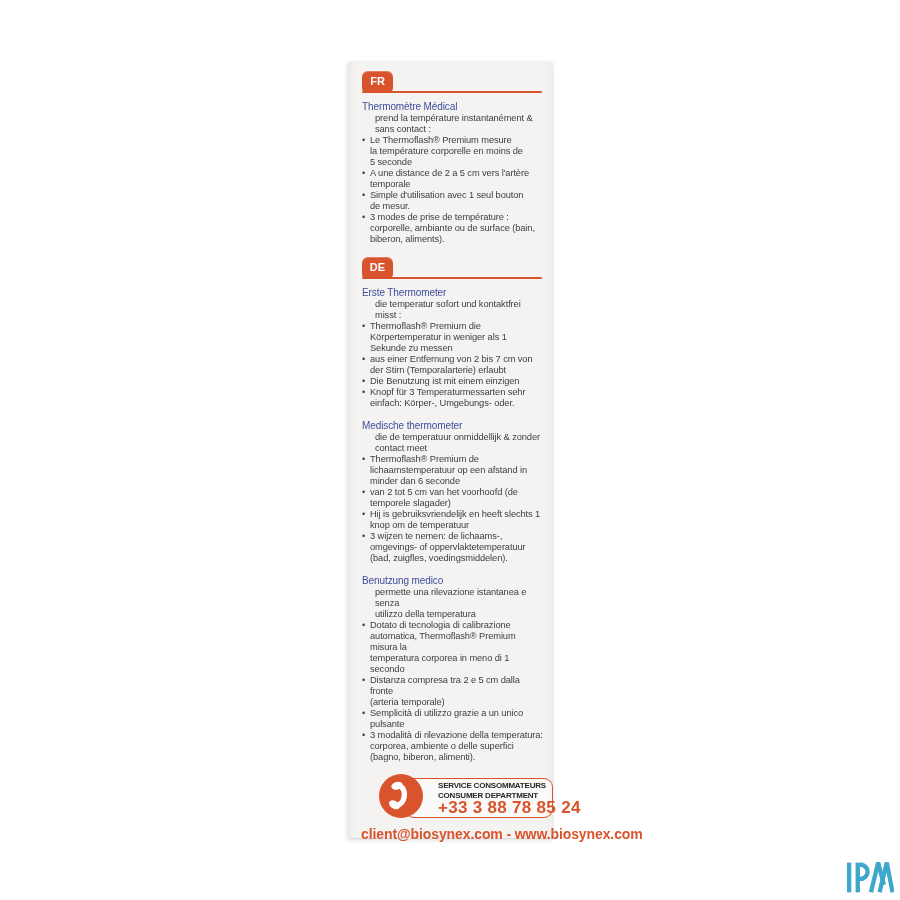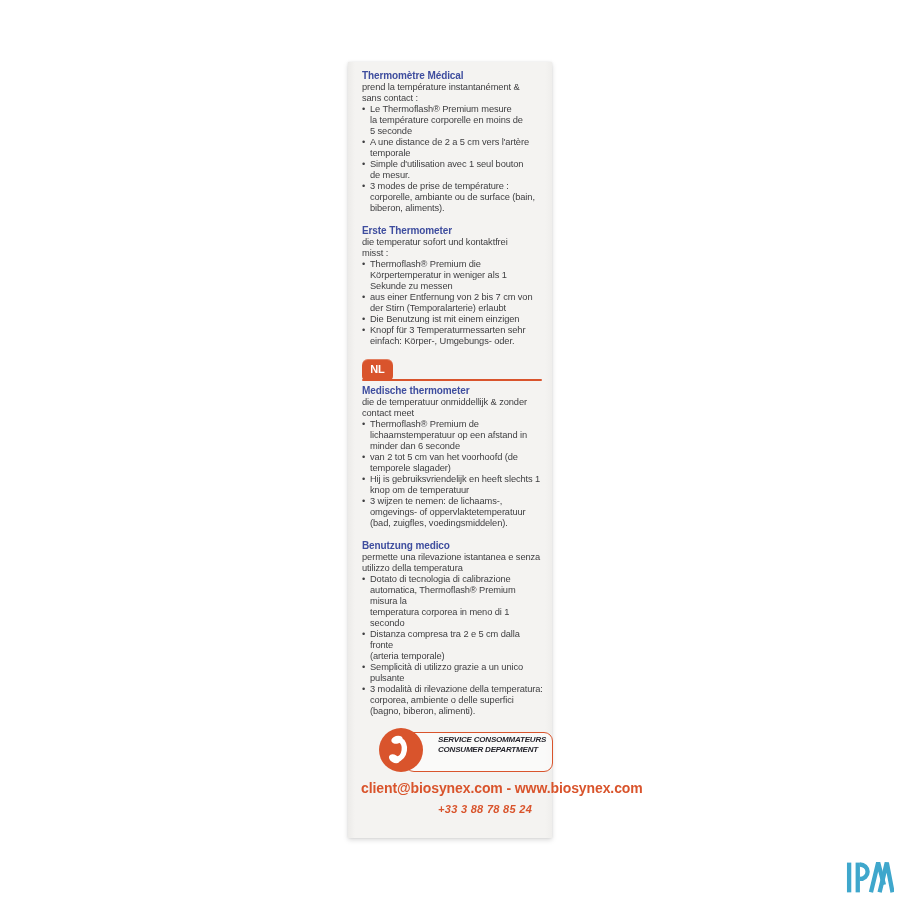--- a/index.html
+++ b/index.html
@@ -16,52 +16,56 @@
   .section{margin-bottom:11px;}
   .badge-row{position:relative;height:23px;margin-bottom:4px;margin-left:1px;}
   .rule{position:absolute;left:0;right:2px;bottom:0;height:2px;background:#d9542c;border-radius:1px;}
   .badge{
     position:absolute;left:0;bottom:1px;width:31px;height:21px;
     background:#d9542c;border-radius:6px 6px 4px 4px;
     color:#fff;font-weight:bold;font-size:11px;line-height:21px;text-align:center;
     box-shadow:inset 0 1px 0 rgba(255,255,255,.25);
   }
   .heading{
-    color:#3e4d9e;font-weight:bold;font-size:10px;line-height:11px;
-    letter-spacing:-0.1px;margin:0 0 1px 1px;
+    color:#3e4d9e;font-weight:normal;font-size:10px;line-height:11px;
+    letter-spacing:-0.1px;margin:8px 0 1px 1px;
   }
   .body-text{color:#3e3e40;font-size:9.3px;line-height:11px;letter-spacing:-0.1px;}
-  .intro{white-space:pre-line;margin-left:1px;}
+  .intro{white-space:pre-line;margin-left:14px;}
   .bullet{display:flex;margin-left:1px;}
   .dot{width:8px;flex:0 0 8px;}
   .bullet-text{white-space:pre-line;flex:1;}
   .service-row{position:relative;height:46px;margin:10px 0 4px 30px;width:150px;}
   .service-frame{
     position:absolute;left:14px;top:4px;right:-12px;bottom:2px;
     border:1.6px solid #d9542c;border-radius:9px;background:rgba(255,255,255,.55);
-    box-sizing:border-box;padding:2px 4px 2px 32px;text-align:left;font-style:italic;
+    box-sizing:border-box;padding:2px 4px 2px 32px;text-align:left;
   }
   .service-line{color:#26262e;font-weight:bold;font-size:8px;line-height:9.5px;letter-spacing:-0.2px;white-space:nowrap;}
-  .service-phone{color:#d9542c;font-weight:bold;font-size:11px;line-height:15px;letter-spacing:0.3px;white-space:nowrap;margin-top:48px;}
+  .service-phone{color:#d9542c;font-weight:bold;font-size:17px;line-height:15px;letter-spacing:0.3px;white-space:nowrap;}
   .phone-circle{
     position:absolute;left:-12px;top:0;width:44px;height:44px;border-radius:50%;
     background:#d9542c;z-index:2;display:flex;align-items:center;justify-content:center;
   }
   .contact-line{
     color:#d9542c;font-weight:bold;font-size:14px;letter-spacing:-0.1px;
     text-align:center;margin-top:6px;margin-right:4px;white-space:nowrap;
   }
   .watermark{position:absolute;left:846px;top:857px;width:48px;height:40px;}
 </style>
 </head>
 <body>
 
 <div class="package-box">
 
   <div class="section">
+    <div class="badge-row">
+      <div class="rule"></div>
+      <div class="badge">FR</div>
+    </div>
     <div class="heading">Thermomètre Médical</div>
     <div class="body-text intro">prend la température instantanément &amp;
 sans contact :</div>
     <div class="body-text bullet">
       <span class="dot">•</span>
       <span class="bullet-text">Le Thermoflash® Premium mesure
 la température corporelle en moins de
 5 seconde</span>
     </div>
     <div class="body-text bullet">
@@ -76,20 +80,24 @@
     </div>
     <div class="body-text bullet">
       <span class="dot">•</span>
       <span class="bullet-text">3 modes de prise de température :
 corporelle, ambiante ou de surface (bain,
 biberon, aliments).</span>
     </div>
   </div>
 
   <div class="section">
+    <div class="badge-row">
+      <div class="rule"></div>
+      <div class="badge">DE</div>
+    </div>
     <div class="heading">Erste Thermometer</div>
     <div class="body-text intro">die temperatur sofort und kontaktfrei
 misst :</div>
     <div class="body-text bullet">
       <span class="dot">•</span>
       <span class="bullet-text">Thermoflash® Premium die
 Körpertemperatur in weniger als 1
 Sekunde zu messen</span>
     </div>
     <div class="body-text bullet">
@@ -102,24 +110,20 @@
       <span class="bullet-text">Die Benutzung ist mit einem einzigen</span>
     </div>
     <div class="body-text bullet">
       <span class="dot">•</span>
       <span class="bullet-text">Knopf für 3 Temperaturmessarten sehr
 einfach: Körper-, Umgebungs- oder.</span>
     </div>
   </div>
 
   <div class="section">
-    <div class="badge-row">
-      <div class="rule"></div>
-      <div class="badge">NL</div>
-    </div>
     <div class="heading">Medische thermometer</div>
     <div class="body-text intro">die de temperatuur onmiddellijk &amp; zonder
 contact meet</div>
     <div class="body-text bullet">
       <span class="dot">•</span>
       <span class="bullet-text">Thermoflash® Premium de
 lichaamstemperatuur op een afstand in
 minder dan 6 seconde</span>
     </div>
     <div class="body-text bullet">

